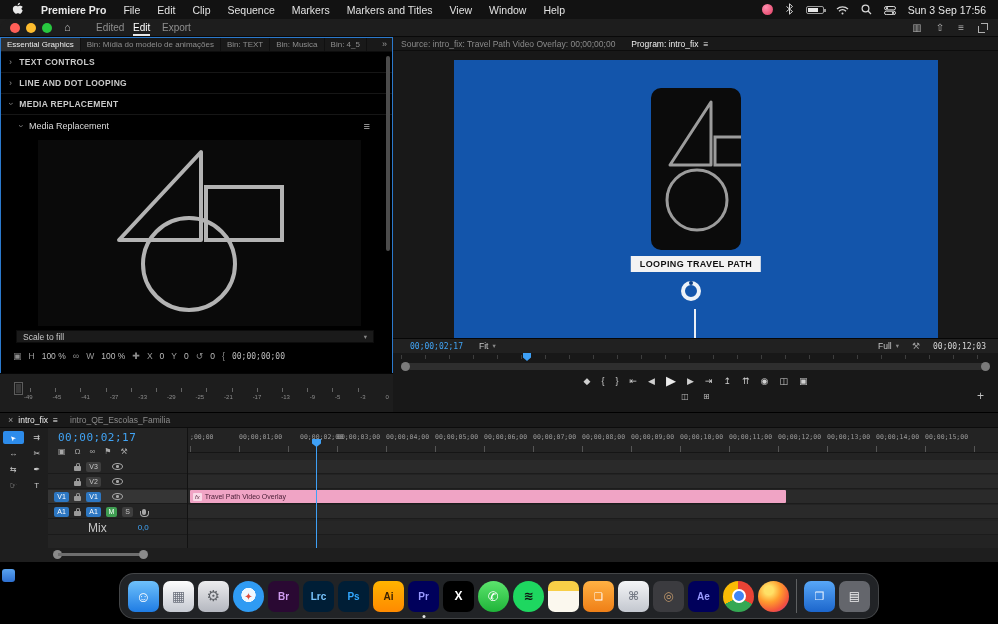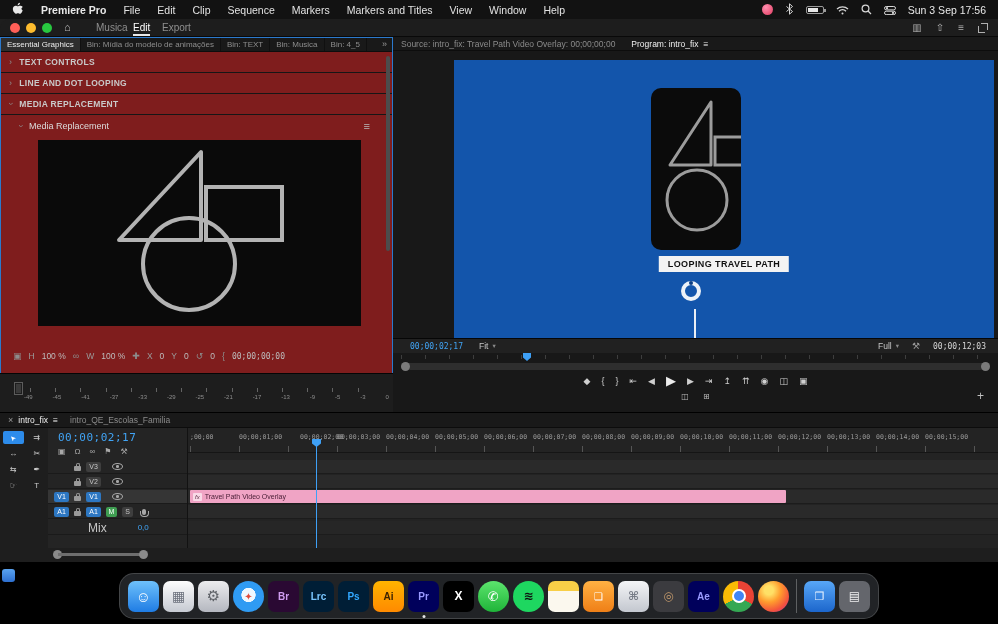--- a/index.html
+++ b/index.html
@@ -25,21 +25,21 @@
 .tb-tab.active{color:#fff;border-bottom:2px solid #e8e8e8;padding-bottom:1px}
 .tb-title{position:absolute;top:4px;left:300px;right:300px;text-align:center;font-size:10px;color:#9c9c9c;white-space:nowrap}
 .tb-title .st{color:#6b6b6b}
 .tb-icons{position:absolute;right:10px;top:3px;display:flex;gap:14px;color:#b0b0b0;font-size:10px;align-items:center}
 .fs-icon{width:10px;height:10px;position:relative}
 .fs-icon::before{content:"";position:absolute;right:0;top:0;width:6px;height:6px;border-top:1.5px solid #b0b0b0;border-right:1.5px solid #b0b0b0}
 .fs-icon::after{content:"";position:absolute;left:0;bottom:0;width:6px;height:6px;border-bottom:1.5px solid #b0b0b0;border-left:1.5px solid #b0b0b0}
 
 .workspace{position:absolute;top:18px;left:0;right:0;height:375px;background:#151515}
 
-.eg-panel{position:absolute;left:0;top:0;width:393px;height:356px;background:#7f1d1d;border:1px solid #2b79cc}
+.eg-panel{position:absolute;left:0;top:0;width:393px;height:356px;background:#000000;border:1px solid #2b79cc}
 .eg-tabs{position:absolute;top:0;left:0;right:0;height:14px;background:#191919;display:flex;align-items:stretch;border-bottom:1px solid #0d0d0d}
 .ptab{font-size:8px;color:#8e8e8e;padding:2px 6px;border-right:1px solid #101010;white-space:nowrap}
 .ptab.active{background:#2e2e2e;color:#ececec}
 .tab-ovf{margin-left:auto;color:#9a9a9a;font-size:9px;padding:1px 5px}
 .eg-sec{position:absolute;left:0;right:0;height:21px;border-bottom:1px solid #161616;display:flex;align-items:center;gap:7px;padding-left:8px;color:#c9c9c9;font-size:8.5px;font-weight:bold;letter-spacing:.3px}
 .chev{color:#8f8f8f;font-size:9px;display:inline-block;font-weight:normal}
 .chev.open{transform:rotate(90deg)}
 .eg-item{position:absolute;left:0;right:0;top:77px;height:22px;display:flex;align-items:center;gap:7px;padding-left:18px;color:#dcdcdc;font-size:9px}
 .pmenu{position:absolute;right:22px;color:#b8b8b8;font-size:11px}
 .eg-thumb{position:absolute;left:37px;top:102px;width:323px;height:186px;background:#0a0a0a}
@@ -55,21 +55,21 @@
 .meter-box{position:absolute;left:14px;top:8px;width:9px;height:13px;border:1px solid #5c5c5c}
 .meter-box::before{content:"";position:absolute;left:1px;top:1px;width:2.5px;bottom:1px;background:#3a3a3a}
 .meter-box::after{content:"";position:absolute;right:1px;top:1px;width:2.5px;bottom:1px;background:#3a3a3a}
 .meter-ruler{position:absolute;left:30px;right:10px;top:14px;height:4px;background:repeating-linear-gradient(90deg,#636363 0 1px,transparent 1px 25.2px)}
 .meter-labels{position:absolute;left:24px;right:4px;top:20px;display:flex;justify-content:space-between;font-size:6px;color:#8d8d8d}
 
 .mon-panel{position:absolute;left:393px;top:0;right:0;height:375px;background:#181818}
 .mon-tabs{position:absolute;top:0;left:0;right:0;height:14px;background:#191919;border-bottom:1px solid #0d0d0d;display:flex;gap:16px;padding-left:8px;align-items:center}
 .mon-tab{font-size:8.5px;color:#8b8b8b;white-space:nowrap;display:flex;gap:5px;align-items:center}
 .mon-tab.active{color:#efefef}
-.video{position:absolute;left:61px;top:23px;width:540px;height:278px;background:#1355ab;overflow:hidden}
+.video{position:absolute;left:61px;top:23px;width:484px;height:278px;background:#1355ab;overflow:hidden}
 .card{position:absolute;left:197px;top:28px;width:90px;height:162px;background:#0b0b0b;border-radius:10px;overflow:hidden}
 .v-label{position:absolute;left:50%;transform:translateX(-50%);top:196px;background:#f3f3f3;color:#101010;font-size:9px;font-weight:bold;letter-spacing:.4px;padding:3px 9px;white-space:nowrap}
 .donut{position:absolute;left:227px;top:221px;width:20px;height:20px;border:4.5px solid #edf2f8;border-radius:50%}
 .donut::before{content:"";position:absolute;left:50%;top:-4px;transform:translateX(-50%);width:4px;height:4px;background:#0c3f85;border-radius:50%}
 .dline{position:absolute;left:240px;top:249px;width:2px;height:29px;background:#e9eef5}
 .mon-bar{position:absolute;left:0;right:0;top:301px;height:15px;background:#212121;border-top:1px solid #060606;display:flex;align-items:center;font-size:8.5px;color:#c7c7c7}
 .mon-tc{color:#41a4f5;margin-left:17px;font-family:"DejaVu Sans Mono",monospace;font-size:8px}
 .mon-dd{margin-left:16px;display:flex;gap:4px;align-items:center}
 .mon-right{margin-left:auto;display:flex;gap:13px;align-items:center;margin-right:12px}
 .mon-dur{color:#d6d6d6;font-family:"DejaVu Sans Mono",monospace;font-size:8px}
@@ -202,21 +202,21 @@
     </div>
   </div>
 
   <div class="window">
 
     <div class="titlebar">
       <span class="dot" style="left:10px;background:#ff5f57"></span>
       <span class="dot" style="left:26px;background:#febc2e"></span>
       <span class="dot" style="left:42px;background:#28c840"></span>
       <span class="tb-home">⌂</span>
-      <span class="tb-tab" style="left:96px">Musica</span>
+      <span class="tb-tab" style="left:96px">Edited</span>
       <span class="tb-tab active" style="left:133px">Edit</span>
       <span class="tb-tab" style="left:162px">Export</span>
       <span class="tb-icons">
         <span>▥</span>
         <span>⇧</span>
         <span>≡</span>
         <span class="fs-icon"></span>
       </span>
     </div>
 
@@ -247,20 +247,24 @@
           <span class="chev open">›</span>
           <span>Media Replacement</span>
           <span class="pmenu">≡</span>
         </div>
         <div class="eg-thumb">
           <svg width="323" height="186" viewBox="0 0 323 186">
             <polygon points="163,12 163,100 81,100" fill="none" stroke="#b3b3b3" stroke-width="4" stroke-linejoin="round"></polygon>
             <rect x="168" y="47" width="76" height="53" fill="none" stroke="#b3b3b3" stroke-width="4"></rect>
             <circle cx="151" cy="124" r="46" fill="none" stroke="#b3b3b3" stroke-width="4"></circle>
           </svg>
+        </div>
+        <div class="eg-scale">
+          <span>Scale to fill</span>
+          <span class="arw">▾</span>
         </div>
         <div class="eg-transform">
           <span class="ic">▣</span>
           <span class="lb">H</span>
           <span>100 %</span>
           <span class="ic">∞</span>
           <span class="lb">W</span>
           <span>100 %</span>
           <span class="ic">✚</span>
           <span class="lb">X</span>

